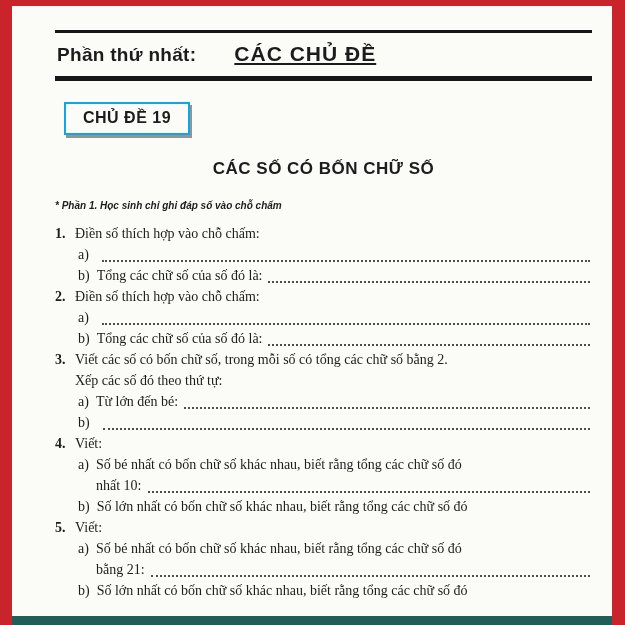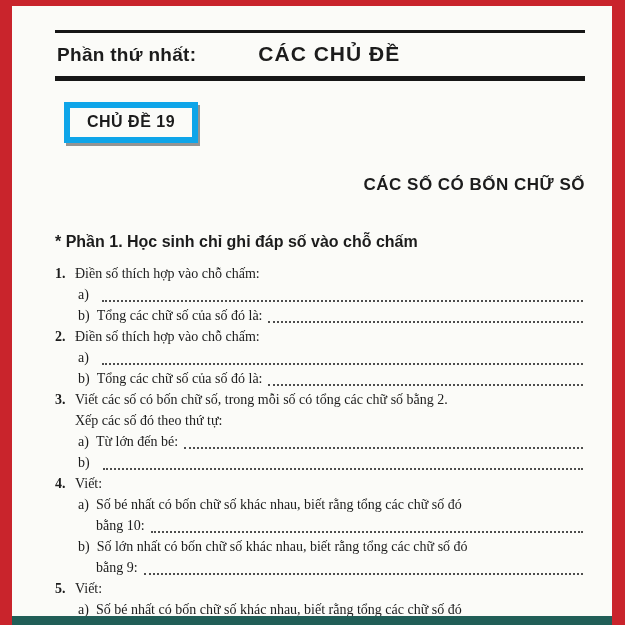--- a/index.html
+++ b/index.html
@@ -17,58 +17,58 @@
   }
   
   .edge-top    { position: absolute; top: 0; left: 0; right: 0; height: 6px; background: var(--edge-red, #c9242c); z-index: 5; }
   .edge-left   { position: absolute; top: 0; bottom: 0; left: 0; width: 12px; background: var(--edge-red, #c9242c); z-index: 5; }
   .edge-right  { position: absolute; top: 0; bottom: 0; right: 0; width: 13px; background: var(--edge-red, #c9242c); z-index: 5; }
   .edge-bottom { position: absolute; bottom: 0; left: 12px; right: 13px; height: 9px; background: var(--footer-teal, #215e57); z-index: 6; }
 
   .content {
     position: absolute;
     top: 6px; left: 12px; right: 13px; bottom: 0;
-    padding: 24px 27px 0 43px;
+    padding: 24px 20px 0 43px;
   }
 
   
   .rule-thin  { height: 0; border-top: 3px solid #161616; }
   .part-header {
     display: flex; align-items: baseline;
     padding: 9px 2px 10px 2px;
     font-family: "Liberation Sans", "DejaVu Sans", sans-serif;
     font-weight: bold;
   }
   .part-label { font-size: 19px; letter-spacing: 0.3px; }
-  .part-title { font-size: 21px; letter-spacing: 1px; margin-left: 62px; }
+  .part-title { font-size: 21px; letter-spacing: 1px; margin-left: 38px; text-decoration: underline; }
   .rule-thick { height: 5px; background: #171717; }
 
   
   .topic-box {
     display: inline-block;
     margin: 21px 0 0 9px;
     padding: 5px 17px 6px 17px;
-    border: 6px solid #0ea5e9;
+    border: 2px solid #0ea5e9;
     background: #fbfbf8;
     box-shadow: 2px 3px 0 rgba(45,45,45,0.5);
     font-family: "Liberation Sans", "DejaVu Sans", sans-serif;
     font-weight: bold; font-size: 16px; letter-spacing: 0.5px;
   }
 
   .page-title {
-    margin-top: 32px;
-    text-align: right;
+    margin-top: 24px;
+    text-align: center;
     font-family: "Liberation Sans", "DejaVu Sans", sans-serif;
     font-weight: bold; font-size: 17px; letter-spacing: 0.5px;
   }
 
   .section-note {
-    margin-top: 38px;
+    margin-top: 21px;
     font-family: "Liberation Sans", "DejaVu Sans", sans-serif;
-    font-weight: bold; font-size: 16px;
+    font-weight: bold; font-size: 10px; font-style: italic;
   }
 
   
   .question-list { margin-top: 12px; }
   .line {
     display: flex; align-items: baseline;
     height: 21px; line-height: 21px;
     font-size: 14px;
     white-space: nowrap;
   }
@@ -159,30 +159,26 @@
         </div>
         <div class="line kind-item">
           <span class="num">4.</span>
           <span class="txt">Viết:</span>
         </div>
         <div class="line kind-sub">
           <span class="lbl">a)</span>
           <span class="txt">Số bé nhất có bốn chữ số khác nhau, biết rằng tổng các chữ số đó</span>
         </div>
         <div class="line kind-cont">
-          <span class="txt">bằng 10:</span>
+          <span class="txt">nhất 10:</span>
           <span class="leader"></span>
         </div>
         <div class="line kind-sub">
           <span class="lbl">b)</span>
           <span class="txt">Số lớn nhất có bốn chữ số khác nhau, biết rằng tổng các chữ số đó</span>
-        </div>
-        <div class="line kind-cont">
-          <span class="txt">bằng 9:</span>
-          <span class="leader"></span>
         </div>
         <div class="line kind-item">
           <span class="num">5.</span>
           <span class="txt">Viết:</span>
         </div>
         <div class="line kind-sub">
           <span class="lbl">a)</span>
           <span class="txt">Số bé nhất có bốn chữ số khác nhau, biết rằng tổng các chữ số đó</span>
         </div>
         <div class="line kind-cont">

